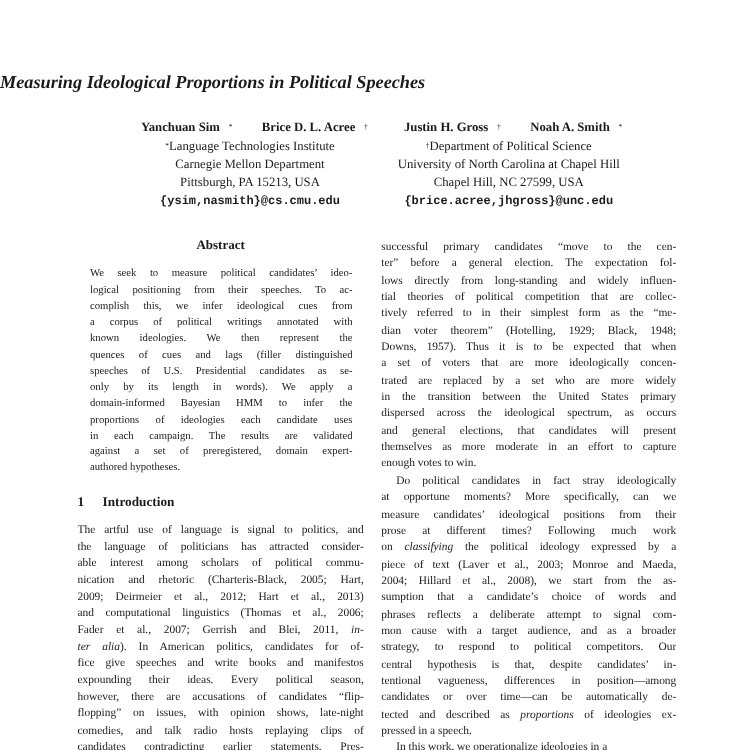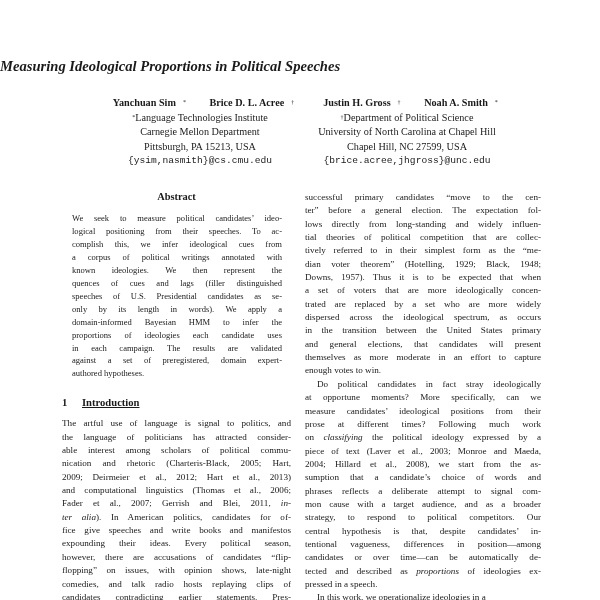--- a/index.html
+++ b/index.html
@@ -5,32 +5,32 @@
   html, body { margin:0; padding:0; background:#ffffff; }
   body { width:600px; height:600px; overflow:hidden; position:relative;
          font-family:"Liberation Serif", "DejaVu Serif", serif; color:#1a1a1a; }
   .title { position:absolute; top:58px; left:0; width:600px; 
            font-size:14.6px; font-weight:bold; letter-spacing:0;font-style:italic; }
   .authors { position:absolute; top:96px; left:0; width:600px; }
   .aff { position:absolute; text-align:center; font-size:10.2px; line-height:14.6px; }
   .aff .names { font-weight:bold; }
   .aff .names span { margin:0 7px; }
   .aff sup { font-size:6px; vertical-align:top; position:relative; top:-1px; font-weight:normal; }
-  .aff .mono { font-family:"Liberation Mono", "DejaVu Sans Mono", monospace; font-size:9.6px; }
+  .aff .mono { font-family:"Liberation Mono", "DejaVu Sans Mono", monospace; font-size:9.6px;font-weight:bold; }
   .aff-left { left:94px; width:212px; }
   .aff-right { left:299px; width:216px; }
 
   .col { position:absolute; font-size:9.15px; line-height:13.35px; text-align:justify; hyphens:manual; }
   .col-left { left:62px; width:229px; top:190px; }
   .col-right { left:305px; width:236px; top:191px; }
 
   .abstract-head { text-align:center; font-weight:bold; font-size:10.4px; margin:0 0 8px 0; line-height:14px; }
   .abstract { width:210px; margin-left:10px; font-size:8.55px; line-height:12.95px; }
 
-  .section-head { font-weight:bold; font-size:10.6px; margin-top:16px; margin-bottom:7px; line-height:14px;text-decoration:underline; }
+  .section-head { font-weight:bold; font-size:10.6px; margin-top:16px; margin-bottom:7px; line-height:14px; }
   .section-head .num { display:inline-block; width:20px; }
 
   .indent { text-indent:12px; }
   em { font-style:italic; }
   .line { display:block; text-align:justify; text-align-last:justify; white-space:nowrap; overflow:hidden; }
   .line.last { text-align-last:left; }
 </style>
 </head>
 <body>
 
@@ -102,22 +102,22 @@
   <div id="right-p1">
       <span class="line">successful primary candidates “move to the cen-</span>
       <span class="line">ter” before a general election. The expectation fol-</span>
       <span class="line">lows directly from long-standing and widely influen-</span>
       <span class="line">tial theories of political competition that are collec-</span>
       <span class="line">tively referred to in their simplest form as the “me-</span>
       <span class="line">dian voter theorem” (Hotelling, 1929; Black, 1948;</span>
       <span class="line">Downs, 1957). Thus it is to be expected that when</span>
       <span class="line">a set of voters that are more ideologically concen-</span>
       <span class="line">trated are replaced by a set who are more widely</span>
+      <span class="line">in the transition between the United States primary</span>
       <span class="line">dispersed across the ideological spectrum, as occurs</span>
-      <span class="line">in the transition between the United States primary</span>
       <span class="line">and general elections, that candidates will present</span>
       <span class="line">themselves as more moderate in an effort to capture</span>
       <span class="line last">enough votes to win.</span>
     </div>
   <div id="right-p2">
       <span class="line indent">Do political candidates in fact stray ideologically</span>
       <span class="line">at opportune moments?  More specifically, can we</span>
       <span class="line">measure candidates’ ideological positions from their</span>
       <span class="line">prose at different times?  Following much work</span>
       <span class="line">on <em>classifying</em> the political ideology expressed by a</span>

